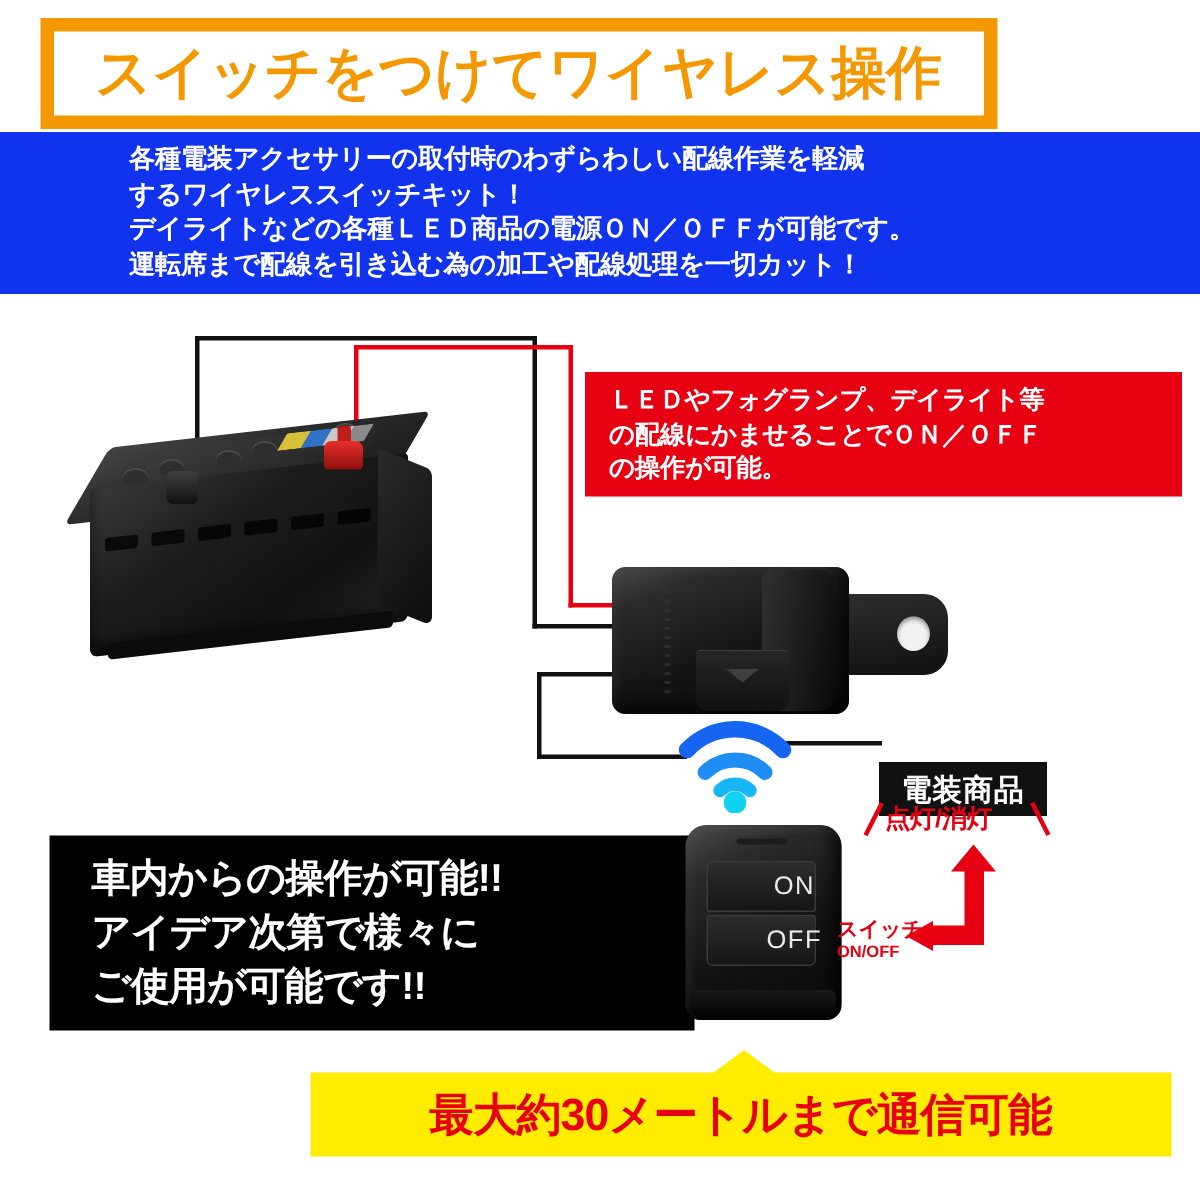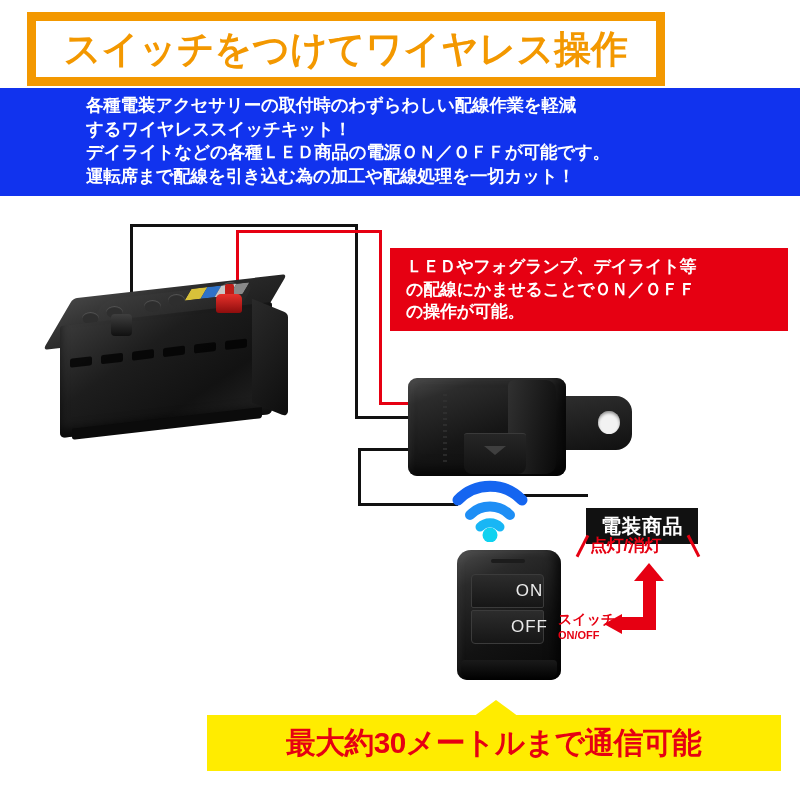--- a/index.html
+++ b/index.html
@@ -601,20 +601,25 @@
   <div class="red-box">
     <div class="red-line">ＬＥＤやフォグランプ、デイライト等</div>
     <div class="red-line">の配線にかませることでＯＮ／ＯＦＦ</div>
     <div class="red-line">の操作が可能。</div>
   </div>
 
   <div class="device-label">
     <span>電装商品</span>
   </div>
 
+  <div class="black-banner">
+    <div class="black-line">車内からの操作が可能!!</div>
+    <div class="black-line">アイデア次第で様々に</div>
+    <div class="black-line">ご使用が可能です!!</div>
+  </div>
 
   <div class="remote">
     <div class="remote-shell"></div>
     <div class="remote-slot"></div>
     <div class="remote-btn on">ON</div>
     <div class="remote-btn off">OFF</div>
     <div class="remote-base"></div>
   </div>
 
   <div class="slash left"></div>

